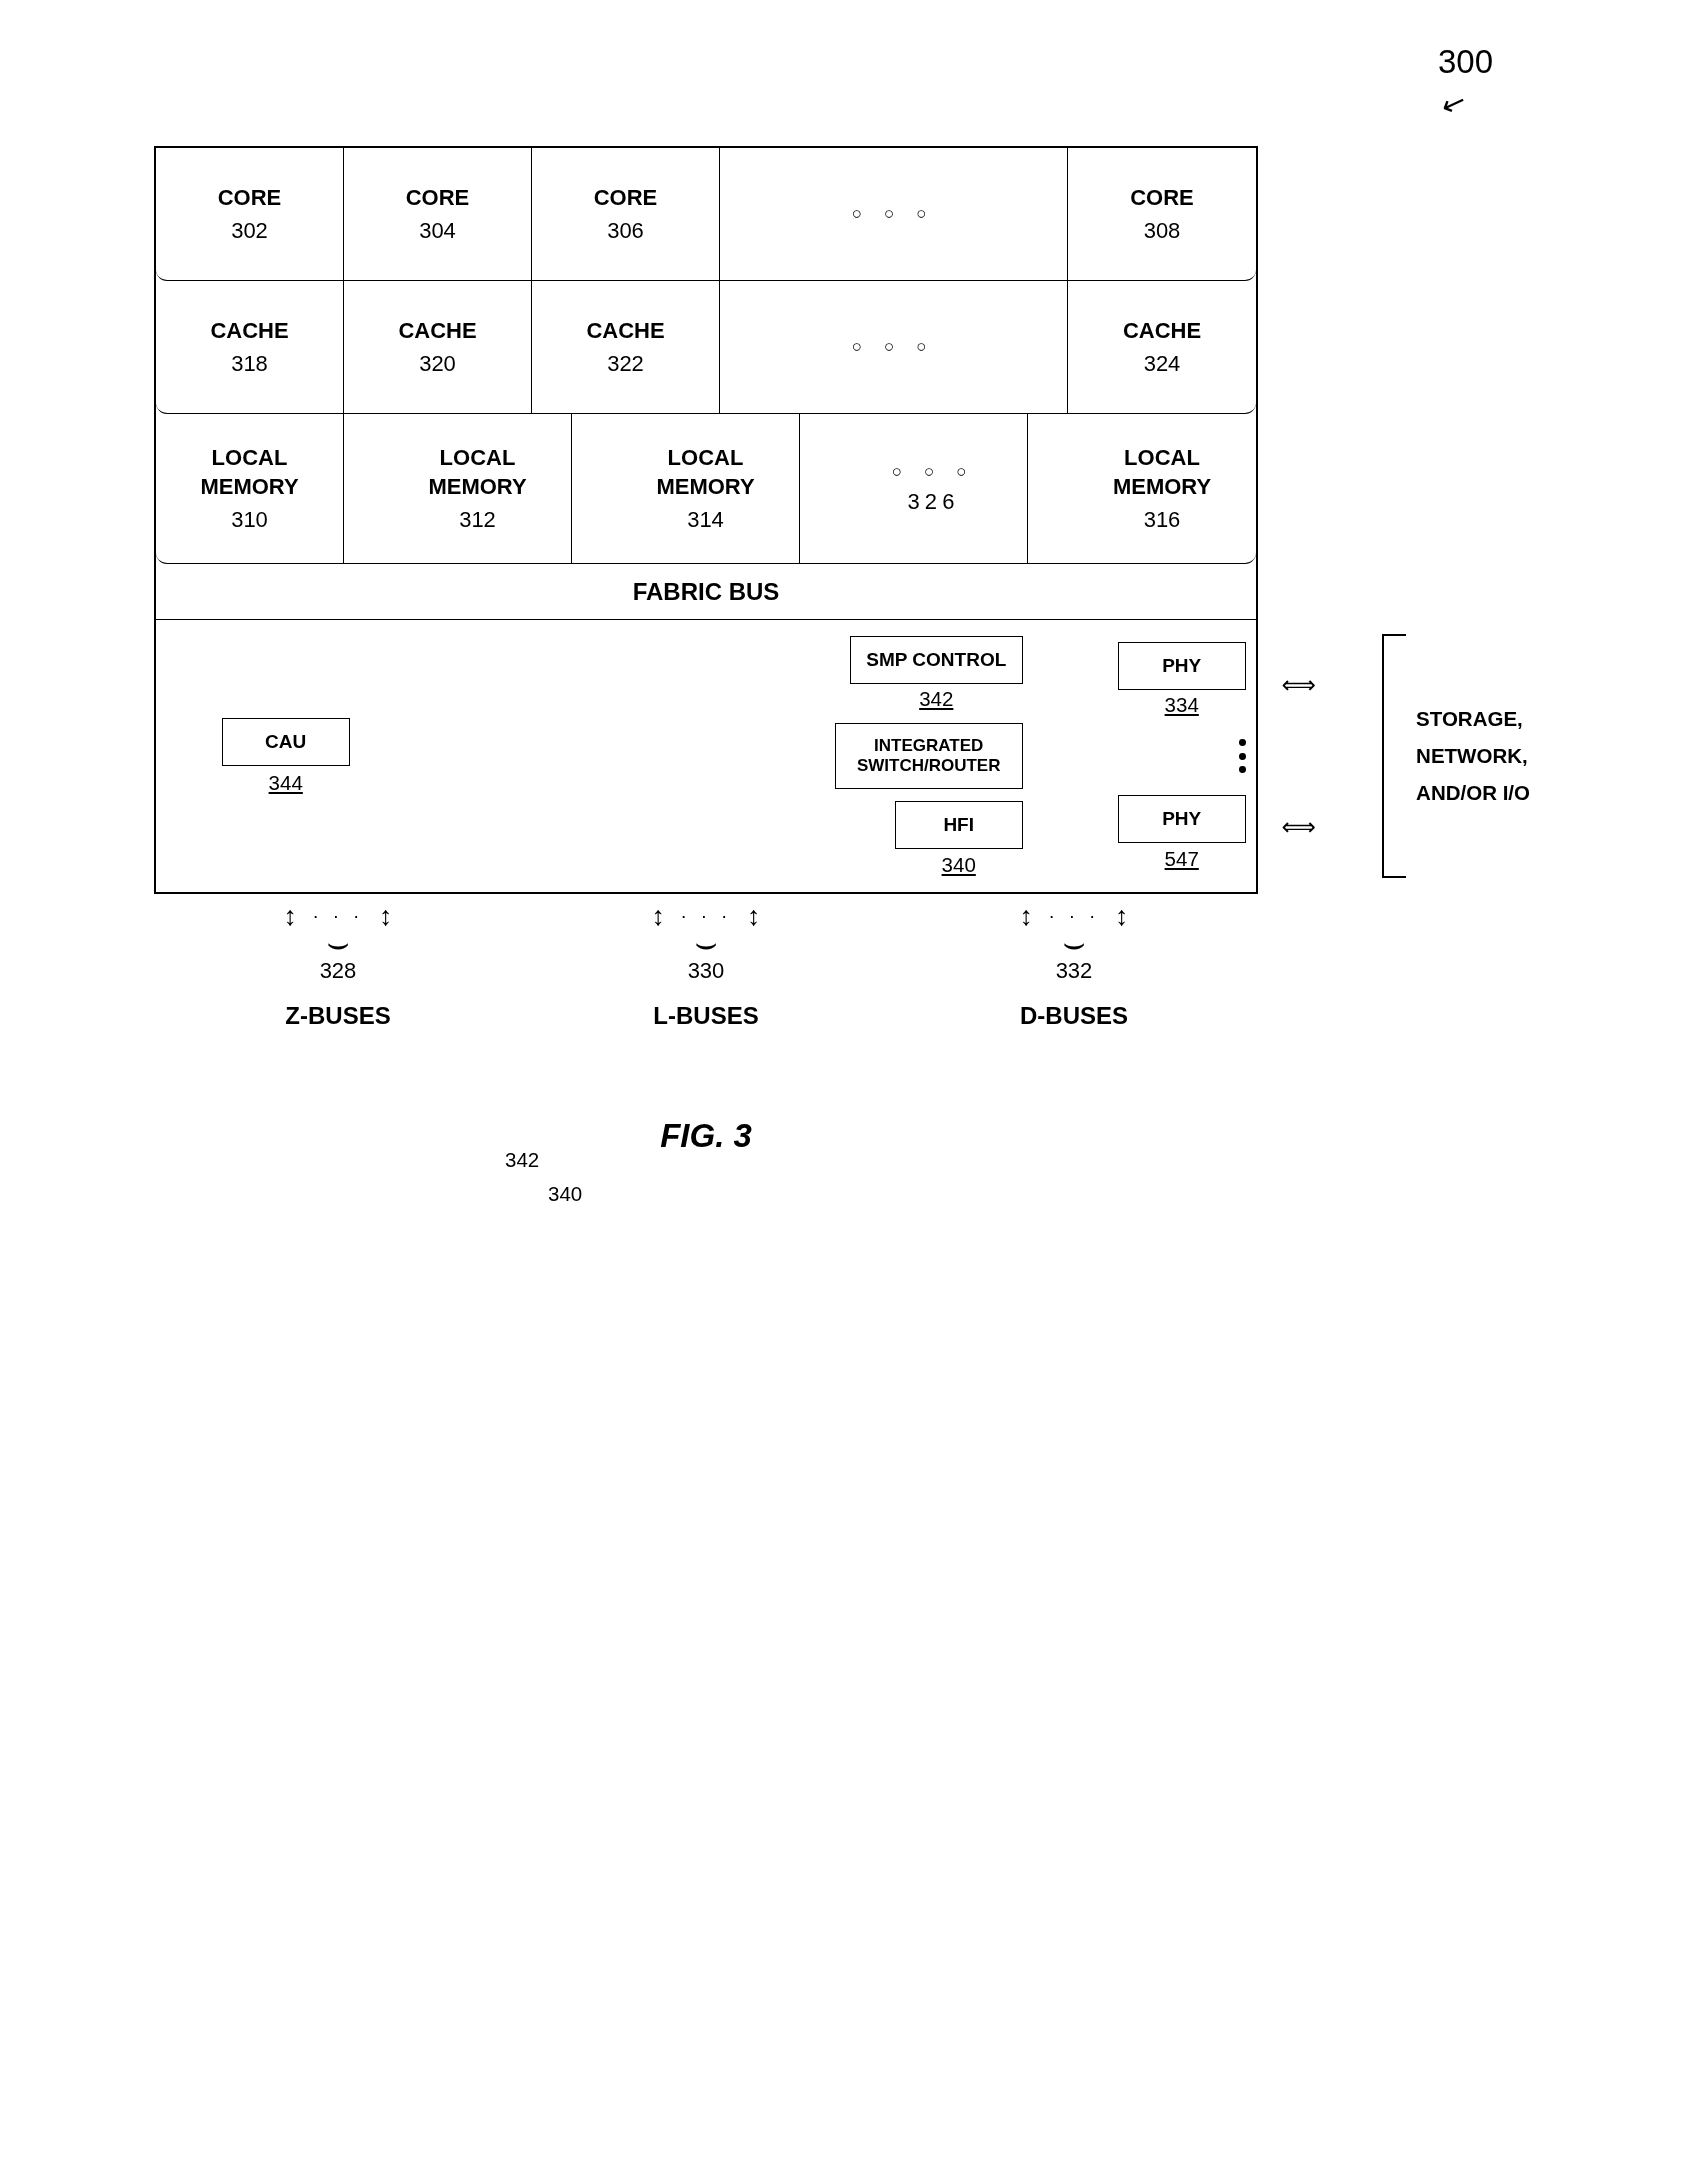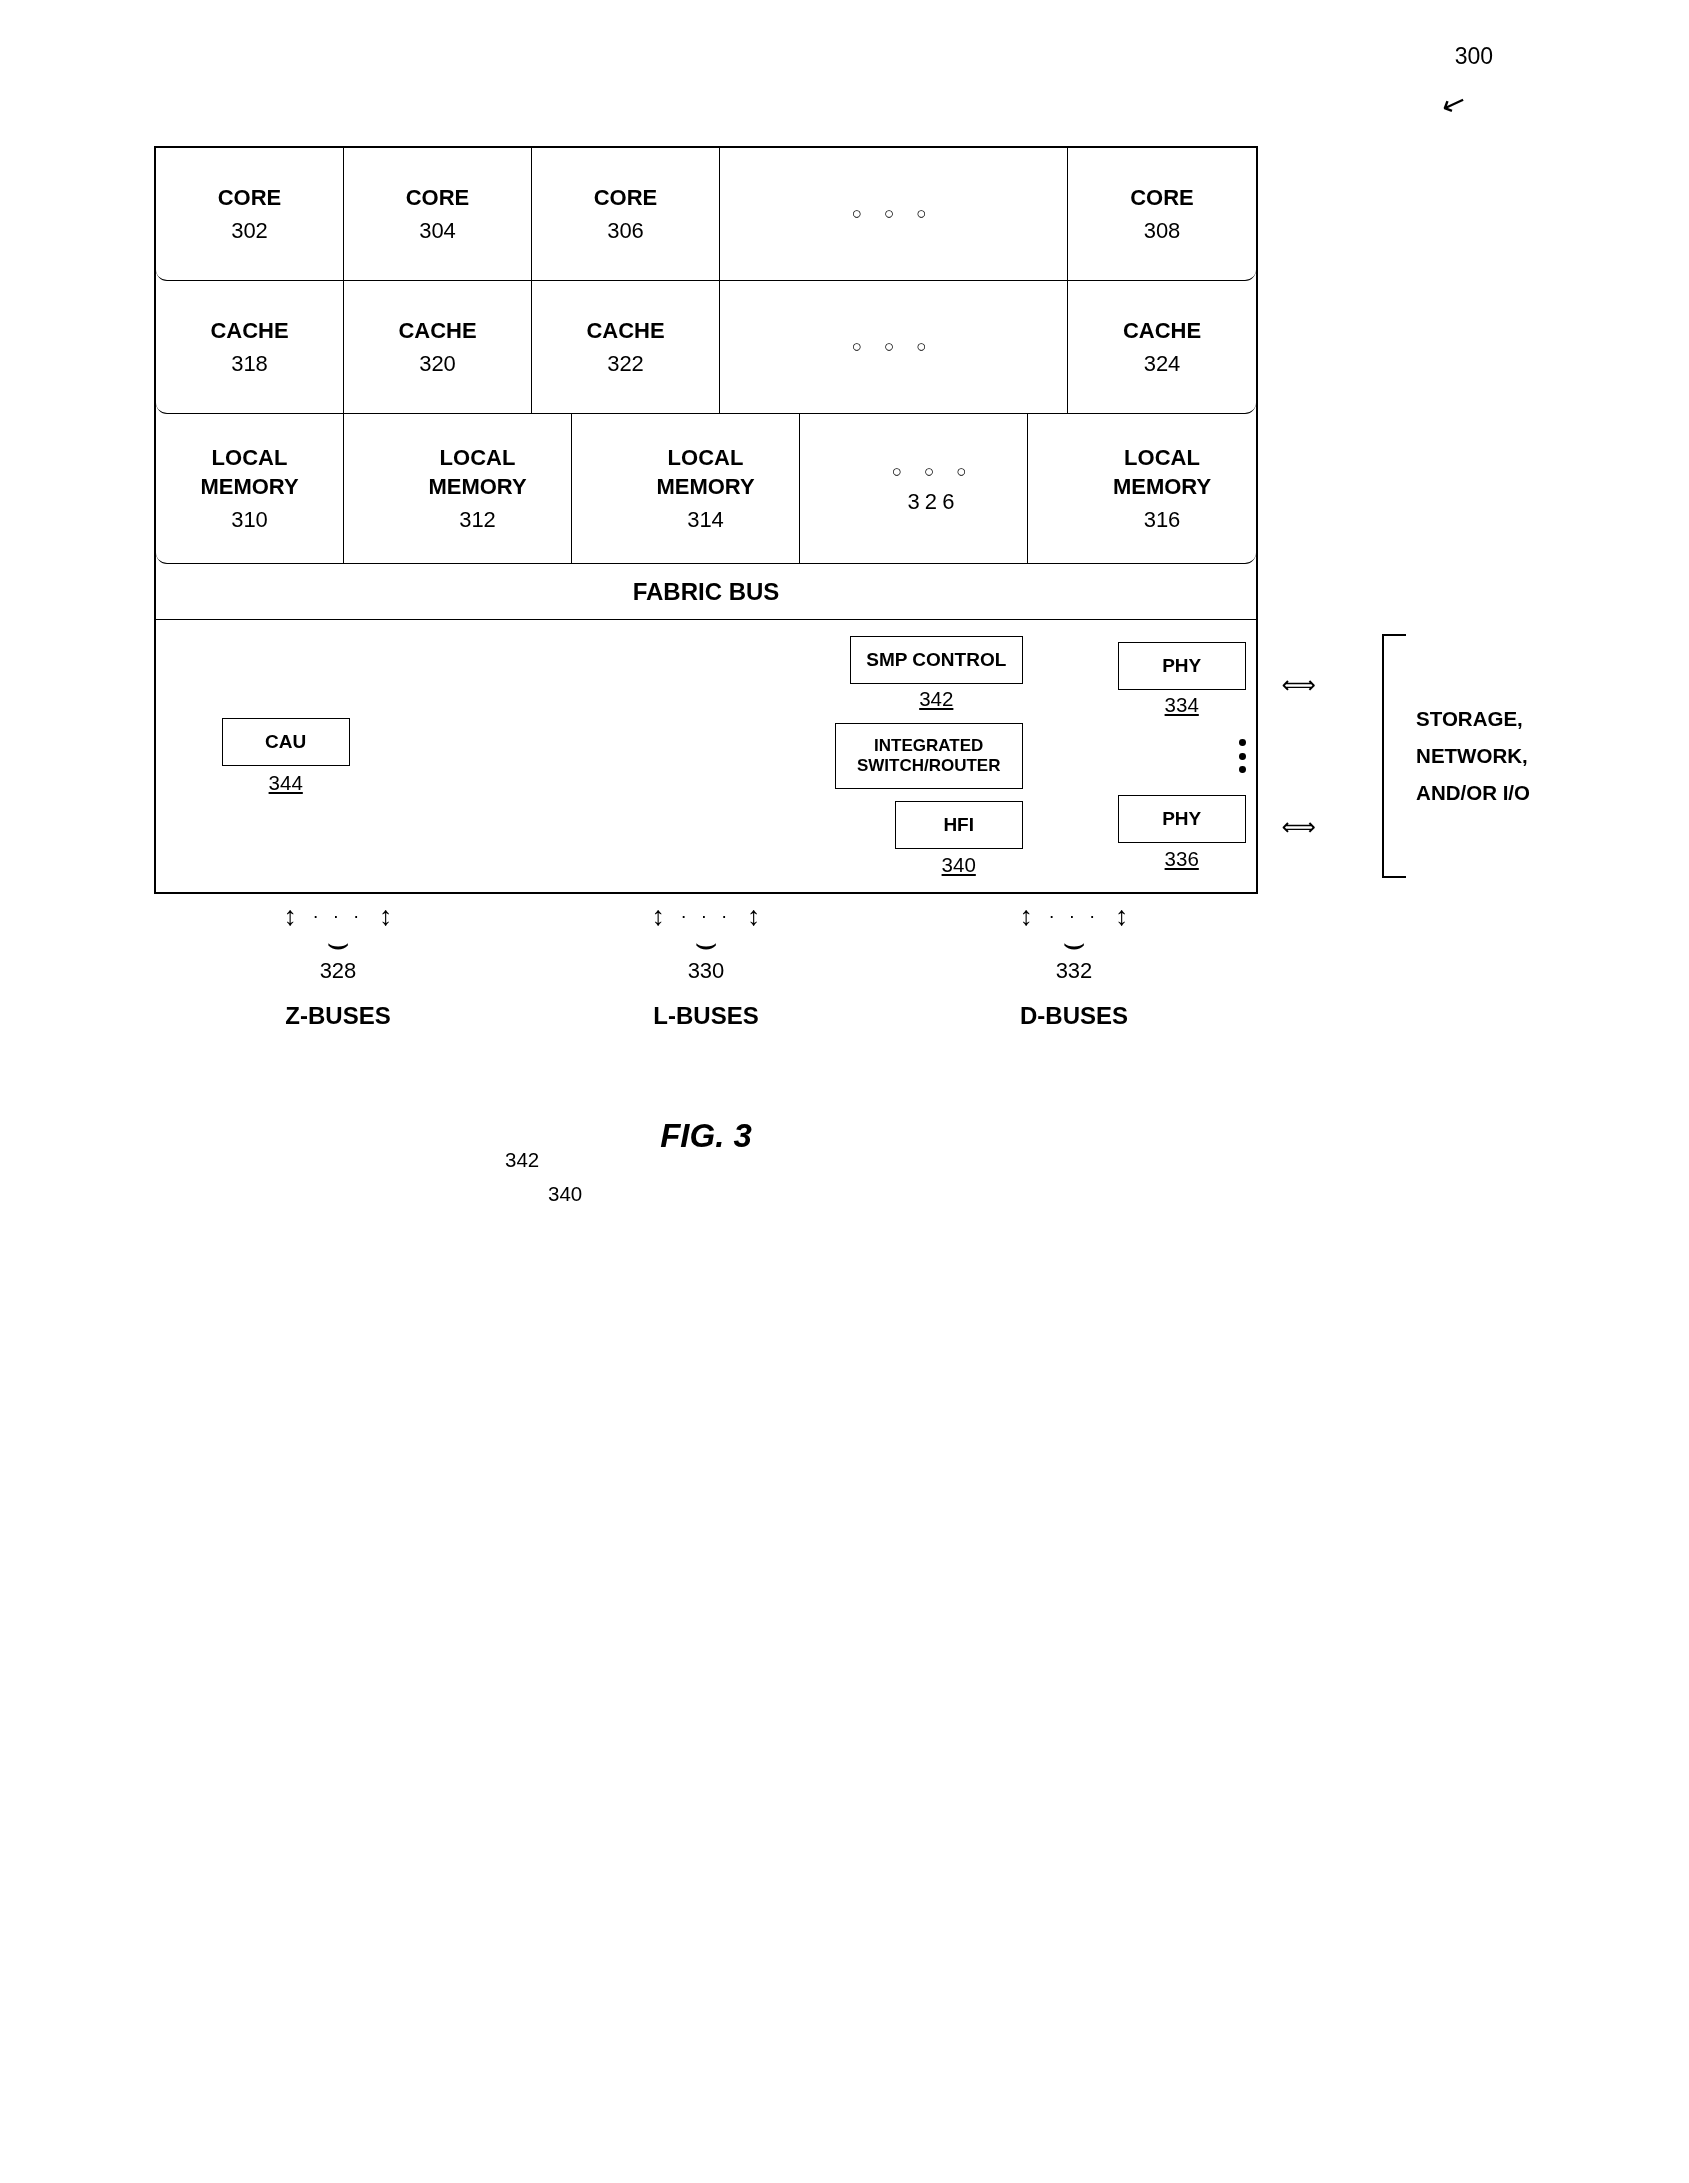--- a/index.html
+++ b/index.html
@@ -178,21 +178,21 @@
       margin-top: 26px;
       margin-left: 43px;
       width: 1104px;
     }
   </style>
 </head>
 <body>
 
 <div class="page">
 
-  <div style="position:absolute;top:43px;right:197px;font-size:23px;font-weight:normal;">300</div>
+  <div style="position:absolute;top:43px;right:197px;font-size:33px;font-weight:normal;">300</div>
   <div style="position:absolute;top:86px;right:224px;font-size:29px;transform:rotate(20deg);">↙</div>
 
   <div class="diag-wrapper">
 
     <div class="main-rect">
 
       <div class="grid-row cores-row">
         <div class="grid-cell">
           <span class="cell-title">CORE</span>
           <span class="cell-ref">302</span>
@@ -298,21 +298,21 @@
           </div>
 
           <div style="display:flex;flex-direction:column;align-items:center;gap:6.8px;">
             <div style="width:6.8px;height:6.8px;border-radius:50%;background:#000;"></div>
             <div style="width:6.8px;height:6.8px;border-radius:50%;background:#000;"></div>
             <div style="width:6.8px;height:6.8px;border-radius:50%;background:#000;"></div>
           </div>
 
           <div style="display:flex;flex-direction:column;align-items:center;">
             <div class="comp-box">PHY</div>
-            <span class="comp-ref" style="margin-top:3.4px;">336</span>
+            <span class="comp-ref" style="margin-top:3.4px;">547</span>
           </div>
 
         </div>
 
         <div style="position:absolute;right:-274px;top:0;height:100%;display:flex;align-items:center;">
 
           <div style="width:24px;height:90%;border:2.6px solid #000;border-right:none;position:relative;"></div>
           <div style="font-size:20.5px;font-weight:bold;line-height:1.8;margin-left:10.3px;white-space:nowrap;">STORAGE,<br>NETWORK,<br>AND/OR I/O</div>
         </div>
 

